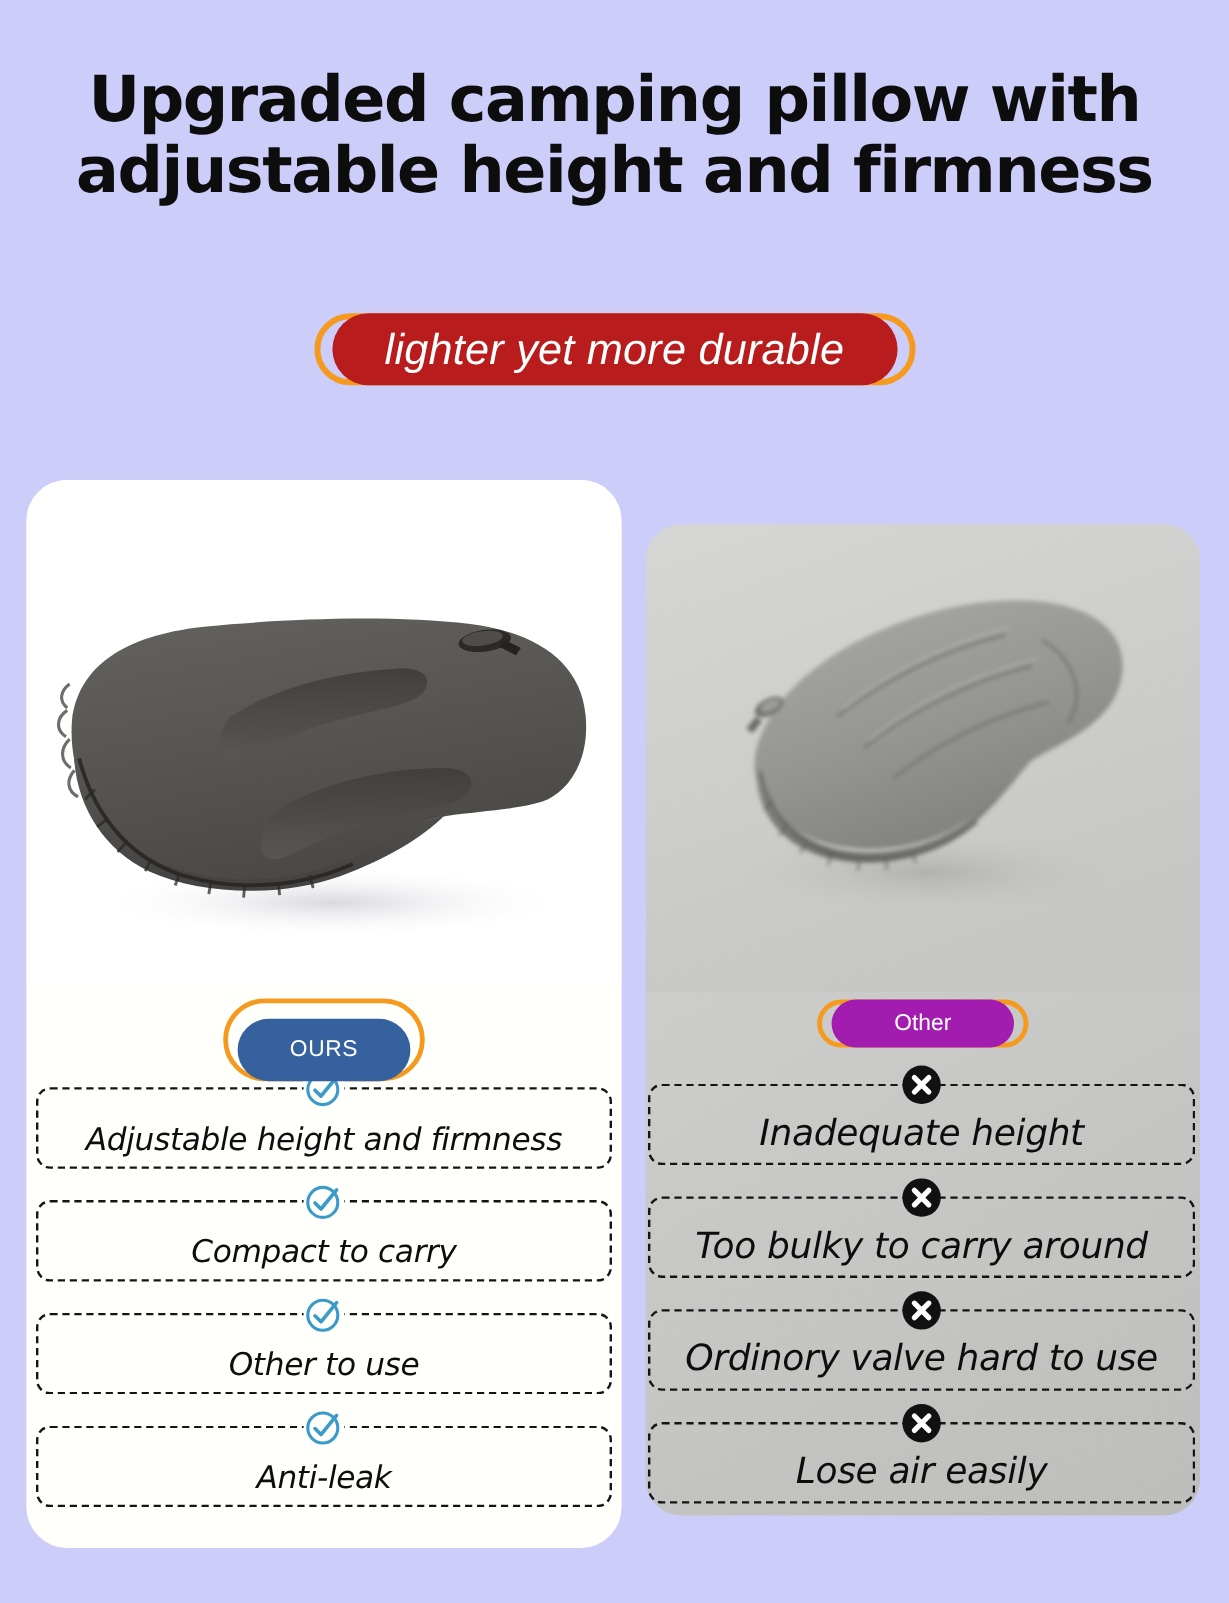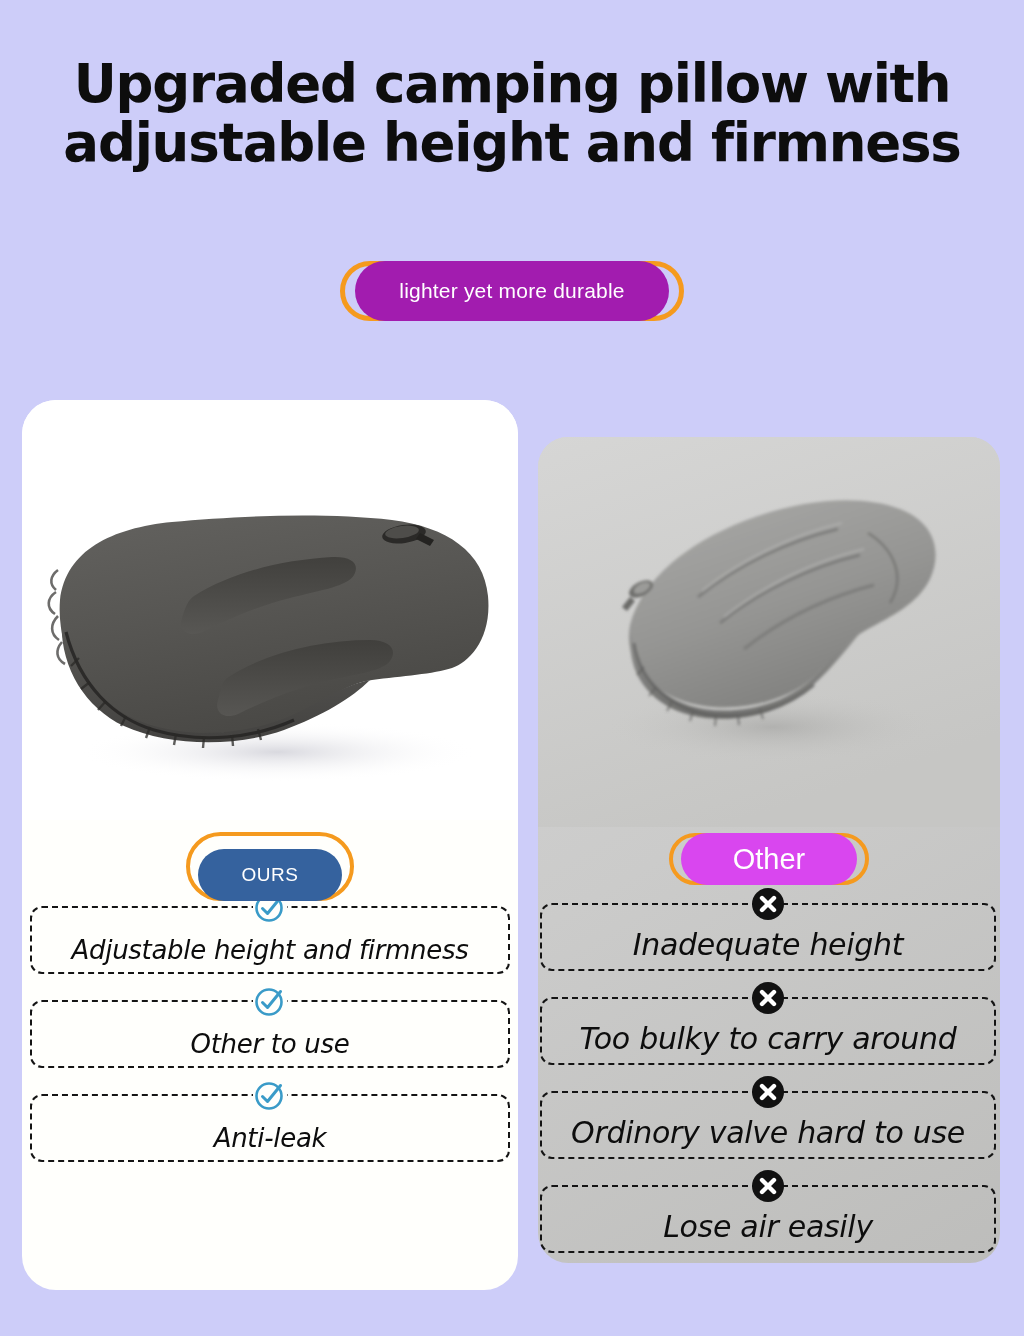--- a/index.html
+++ b/index.html
@@ -67,25 +67,26 @@
     width: 1024px;
     display: flex;
     justify-content: center;
   }
   .tagline-wrap .ring {
     left: -15px;
     right: -15px;
     border-width: 5px;
   }
   .tagline-wrap .pill {
-    background: #a21caf;
+    background: #b91c1c;
     padding: 0 44px;
     height: 60px;
-    font-size: 21px;
+    font-size: 36px;
     letter-spacing: 0.2px;
+    font-style: italic;
   }
 
   
   .card-ours {
     position: absolute;
     left: 22px;
     top: 400px;
     width: 496px;
     height: 890px;
     background: #fffffc;
@@ -140,24 +141,24 @@
   }
   .label-other {
     position: absolute;
     top: 833px;
     left: 538px;
     width: 462px;
     display: flex;
     justify-content: center;
   }
   .label-other .pill {
-    background: #d946ef;
+    background: #a21caf;
     padding: 0 52px;
-    height: 52px;
-    font-size: 29px;
+    height: 40px;
+    font-size: 19px;
   }
 
   
   .list {
     position: absolute;
   }
   .list-ours {
     left: 30px;
     top: 906px;
     width: 480px;
@@ -378,29 +379,38 @@
     </span>
     <span class="feat-text">Adjustable height and firmness</span>
   </div>
   <div class="feat">
     <span class="mark">
       <svg width="34" height="34" viewBox="0 0 34 34">
         <circle cx="16" cy="18" r="12.5" fill="none" stroke="#3a9bc8" stroke-width="2.6"></circle>
         <path d="M9.5 18.5 L 14.5 23.5 L 27.5 7.5" fill="none" stroke="#3a9bc8" stroke-width="3" stroke-linecap="round" stroke-linejoin="round"></path>
       </svg>
     </span>
-    <span class="feat-text">Other to use</span>
+    <span class="feat-text">Compact to carry</span>
   </div>
   <div class="feat">
     <span class="mark">
       <svg width="34" height="34" viewBox="0 0 34 34">
         <circle cx="16" cy="18" r="12.5" fill="none" stroke="#3a9bc8" stroke-width="2.6"></circle>
         <path d="M9.5 18.5 L 14.5 23.5 L 27.5 7.5" fill="none" stroke="#3a9bc8" stroke-width="3" stroke-linecap="round" stroke-linejoin="round"></path>
       </svg>
     </span>
+    <span class="feat-text">Other to use</span>
+  </div>
+  <div class="feat">
+    <span class="mark">
+      <svg width="34" height="34" viewBox="0 0 34 34">
+        <circle cx="16" cy="18" r="12.5" fill="none" stroke="#3a9bc8" stroke-width="2.6"></circle>
+        <path d="M9.5 18.5 L 14.5 23.5 L 27.5 7.5" fill="none" stroke="#3a9bc8" stroke-width="3" stroke-linecap="round" stroke-linejoin="round"></path>
+      </svg>
+    </span>
     <span class="feat-text">Anti-leak</span>
   </div>
 </div>
 
 <div class="list list-other">
   <div class="feat">
     <span class="mark">
       <svg width="34" height="34" viewBox="0 0 34 34">
         <circle cx="17" cy="17" r="16" fill="#111111"></circle>
         <path d="M11 11 L 23 23 M 23 11 L 11 23" stroke="#ffffff" stroke-width="4.4" stroke-linecap="round"></path>

